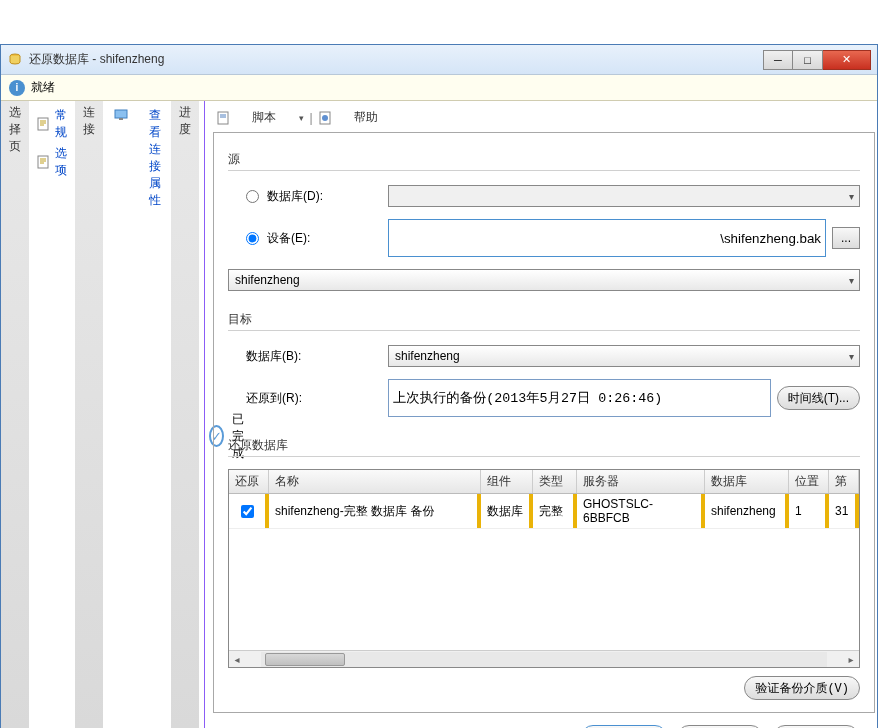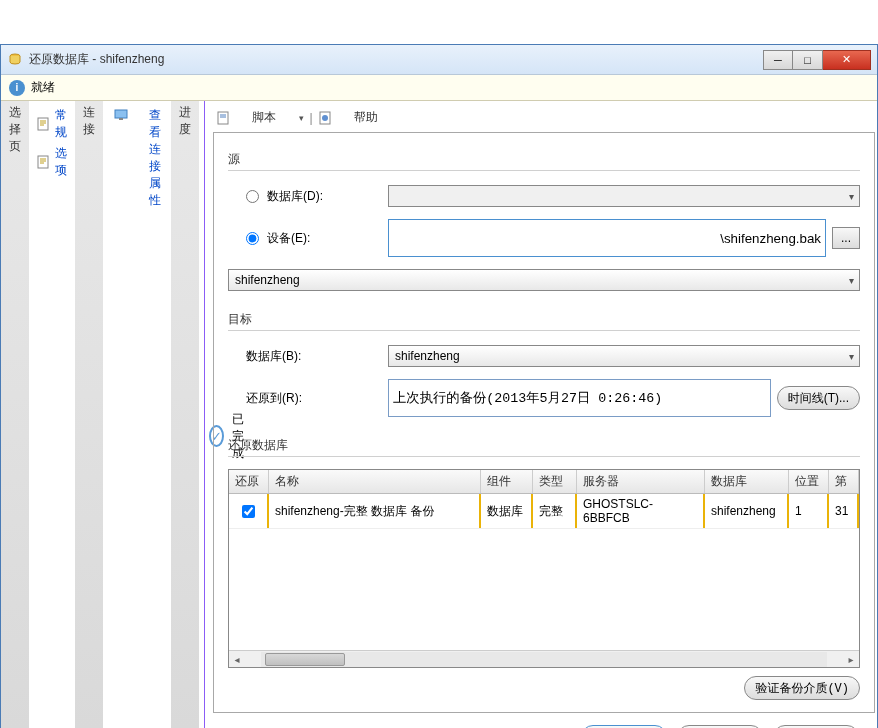--- a/index.html
+++ b/index.html
@@ -50,21 +50,21 @@
     .dropdown { height: 22px; border: 1px solid #888; background: linear-gradient(#fff,#e8e8e8); display: flex; align-items: center; padding: 0 18px 0 6px; position: relative; flex: 1; cursor: pointer; }
     .dropdown::after { content: "▾"; position: absolute; right: 5px; font-size: 10px; color: #555; }
     .browse-btn { width: 28px; height: 22px; border: 1px solid #888; background: linear-gradient(#f8f8f8,#dcdcdc); display:flex; align-items:center; justify-content:center; cursor: pointer; }
     .pill-btn { height: 24px; border: 1px solid #888; background: linear-gradient(#f8f8f8,#dcdcdc); padding: 0 10px; display:inline-flex; align-items:center; cursor: pointer; border-radius: 12px; }
     
     .grid-wrap { border: 1px solid #888; flex: 1; display: flex; flex-direction: column; margin-top: 4px; min-height: 170px; }
     .grid-header { display: flex; background: linear-gradient(#fafafa,#e6e6e6); border-bottom: 1px solid #bbb; }
     .gh { border-right: 1px solid #ccc; padding: 3px 6px; color: #333; }
     .grid-body { flex: 1; overflow: auto; background: #fff; }
     .grid-row { display: flex; border-bottom: 1px solid #eee; }
-    .gc { border-right: 2px solid #eab308; padding: 3px 6px; display:flex; align-items:center; }
+    .gc { border-right: 4px solid #eab308; padding: 3px 6px; display:flex; align-items:center; }
     .col-restore { width: 40px; justify-content: center; }
     .col-name { width: 212px; }
     .col-comp { width: 52px; }
     .col-type { width: 44px; }
     .col-server { width: 128px; }
     .col-db { width: 84px; }
     .col-pos { width: 40px; }
     .col-first { width: 30px; }
     
     .hscroll { height: 17px; background: #f0f0f0; border-top: 1px solid #ccc; display: flex; align-items: center; }

